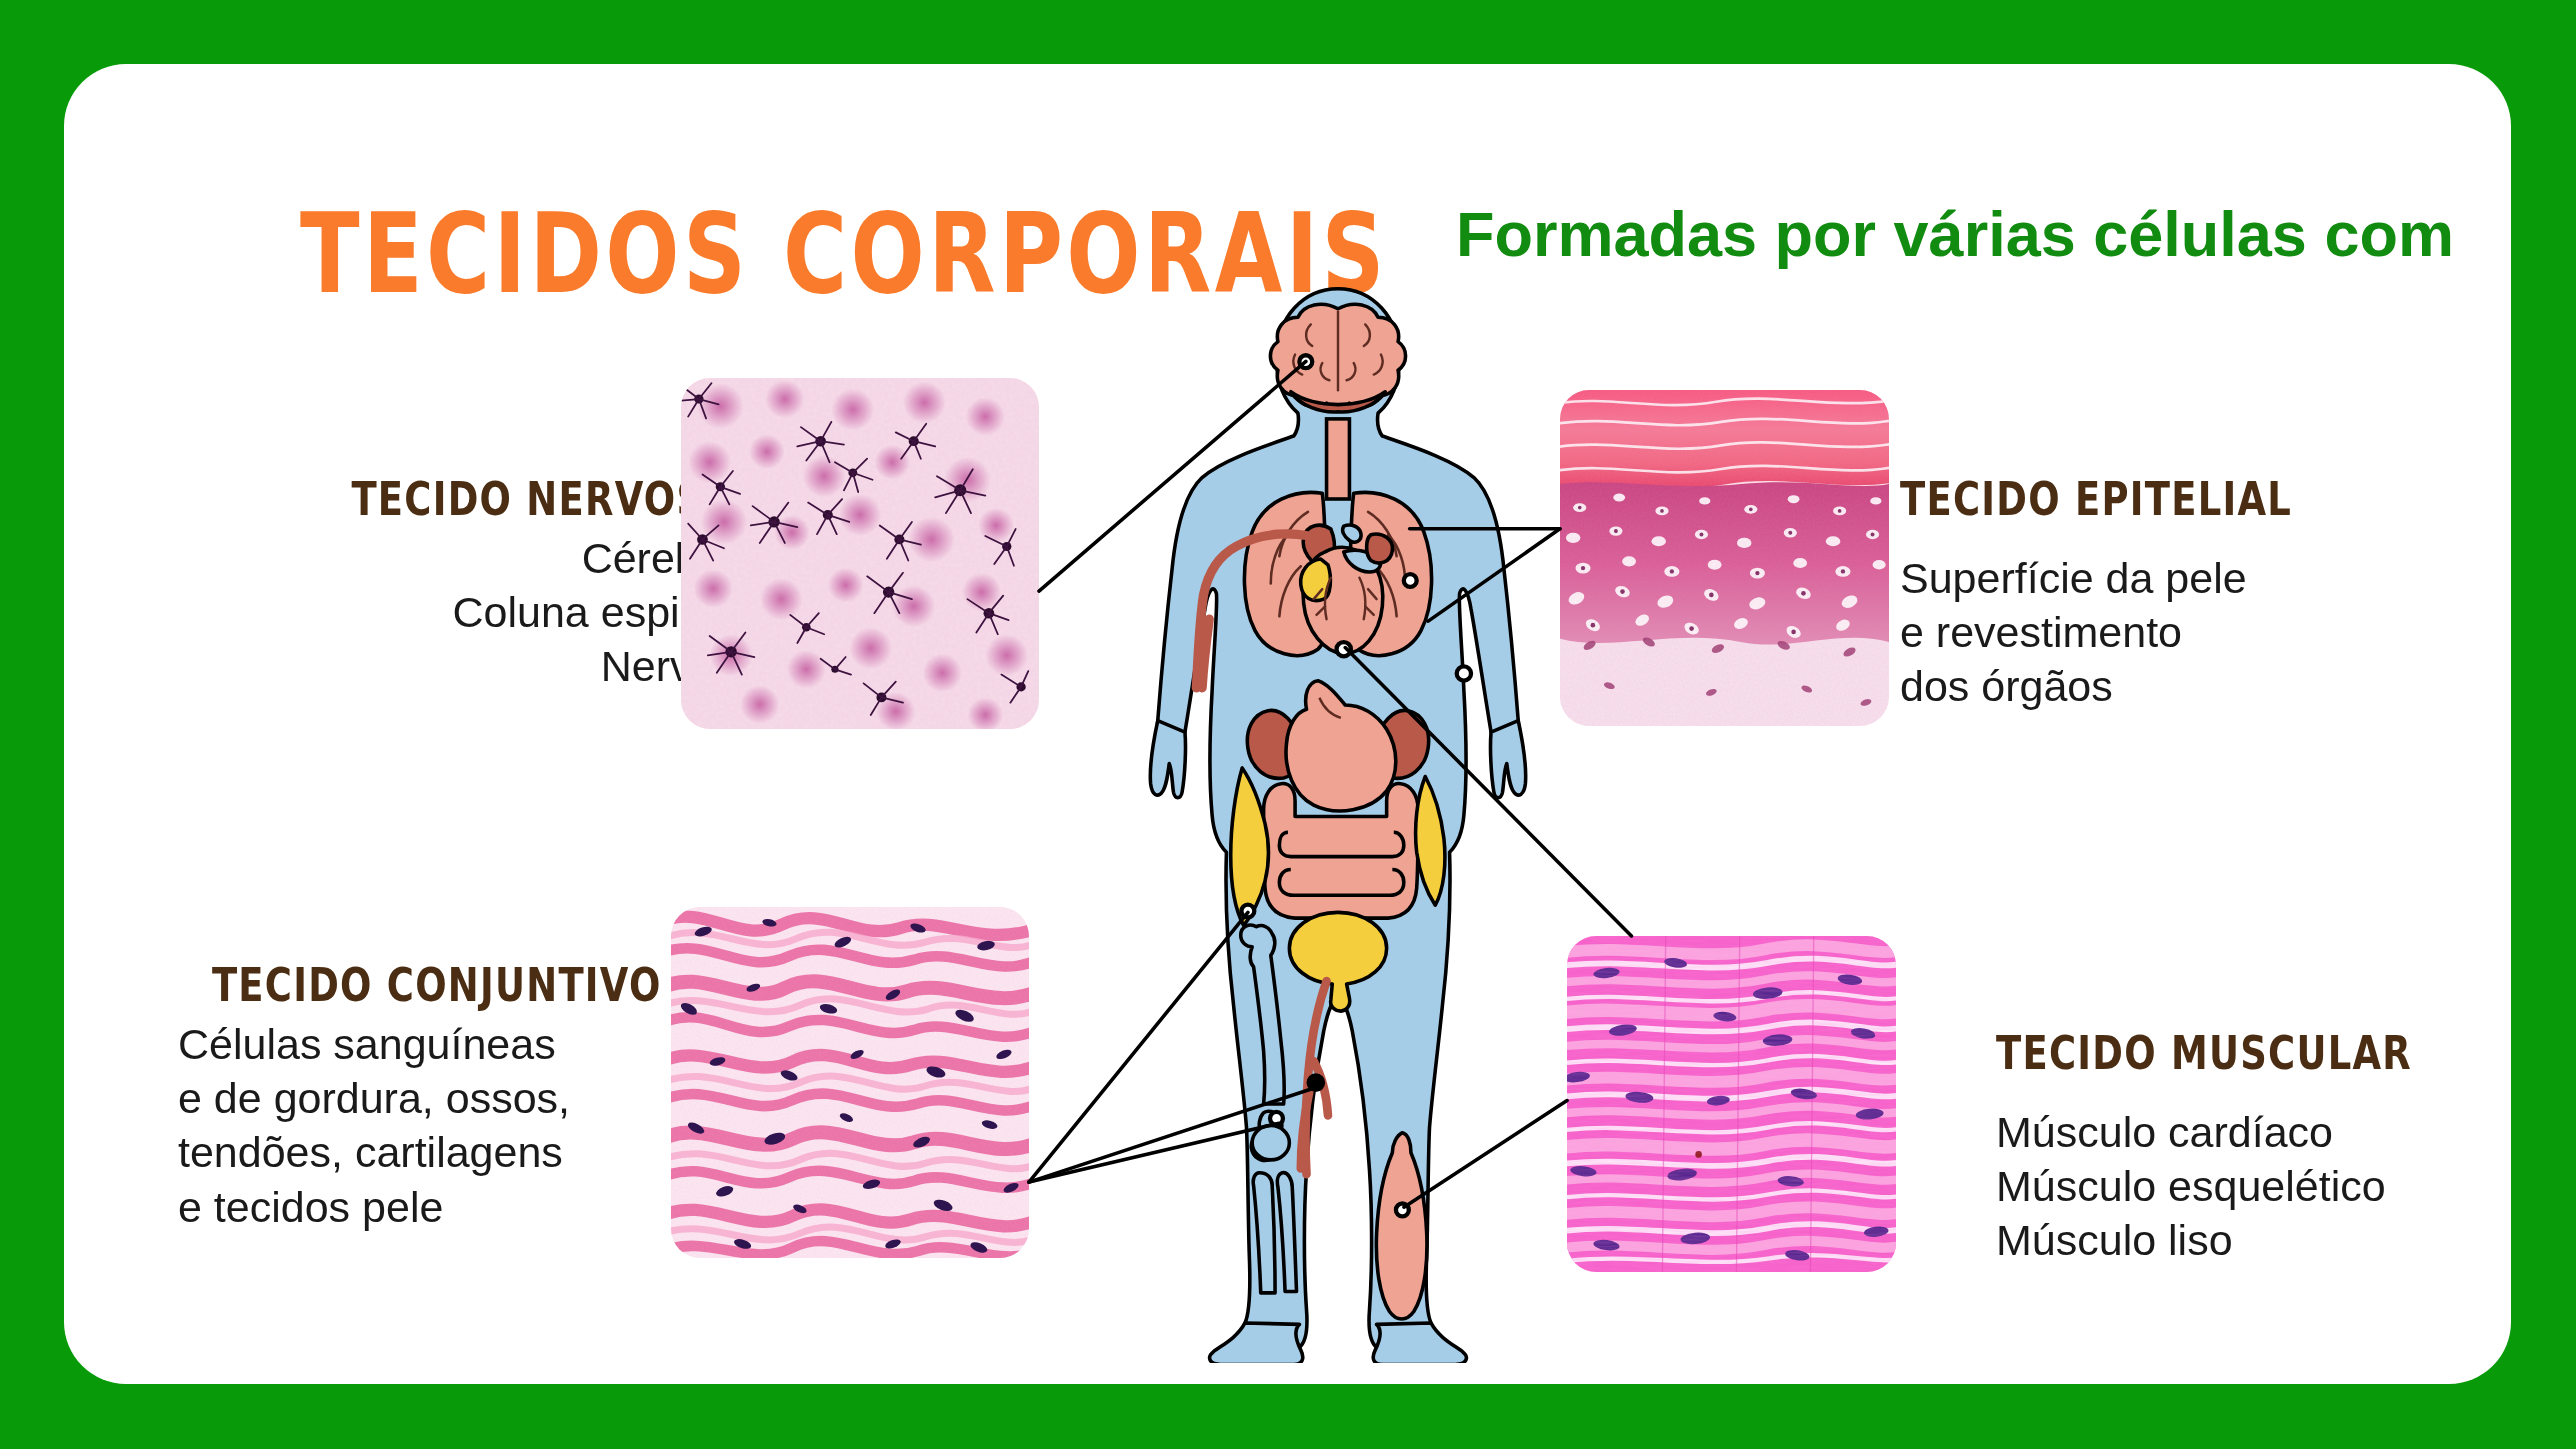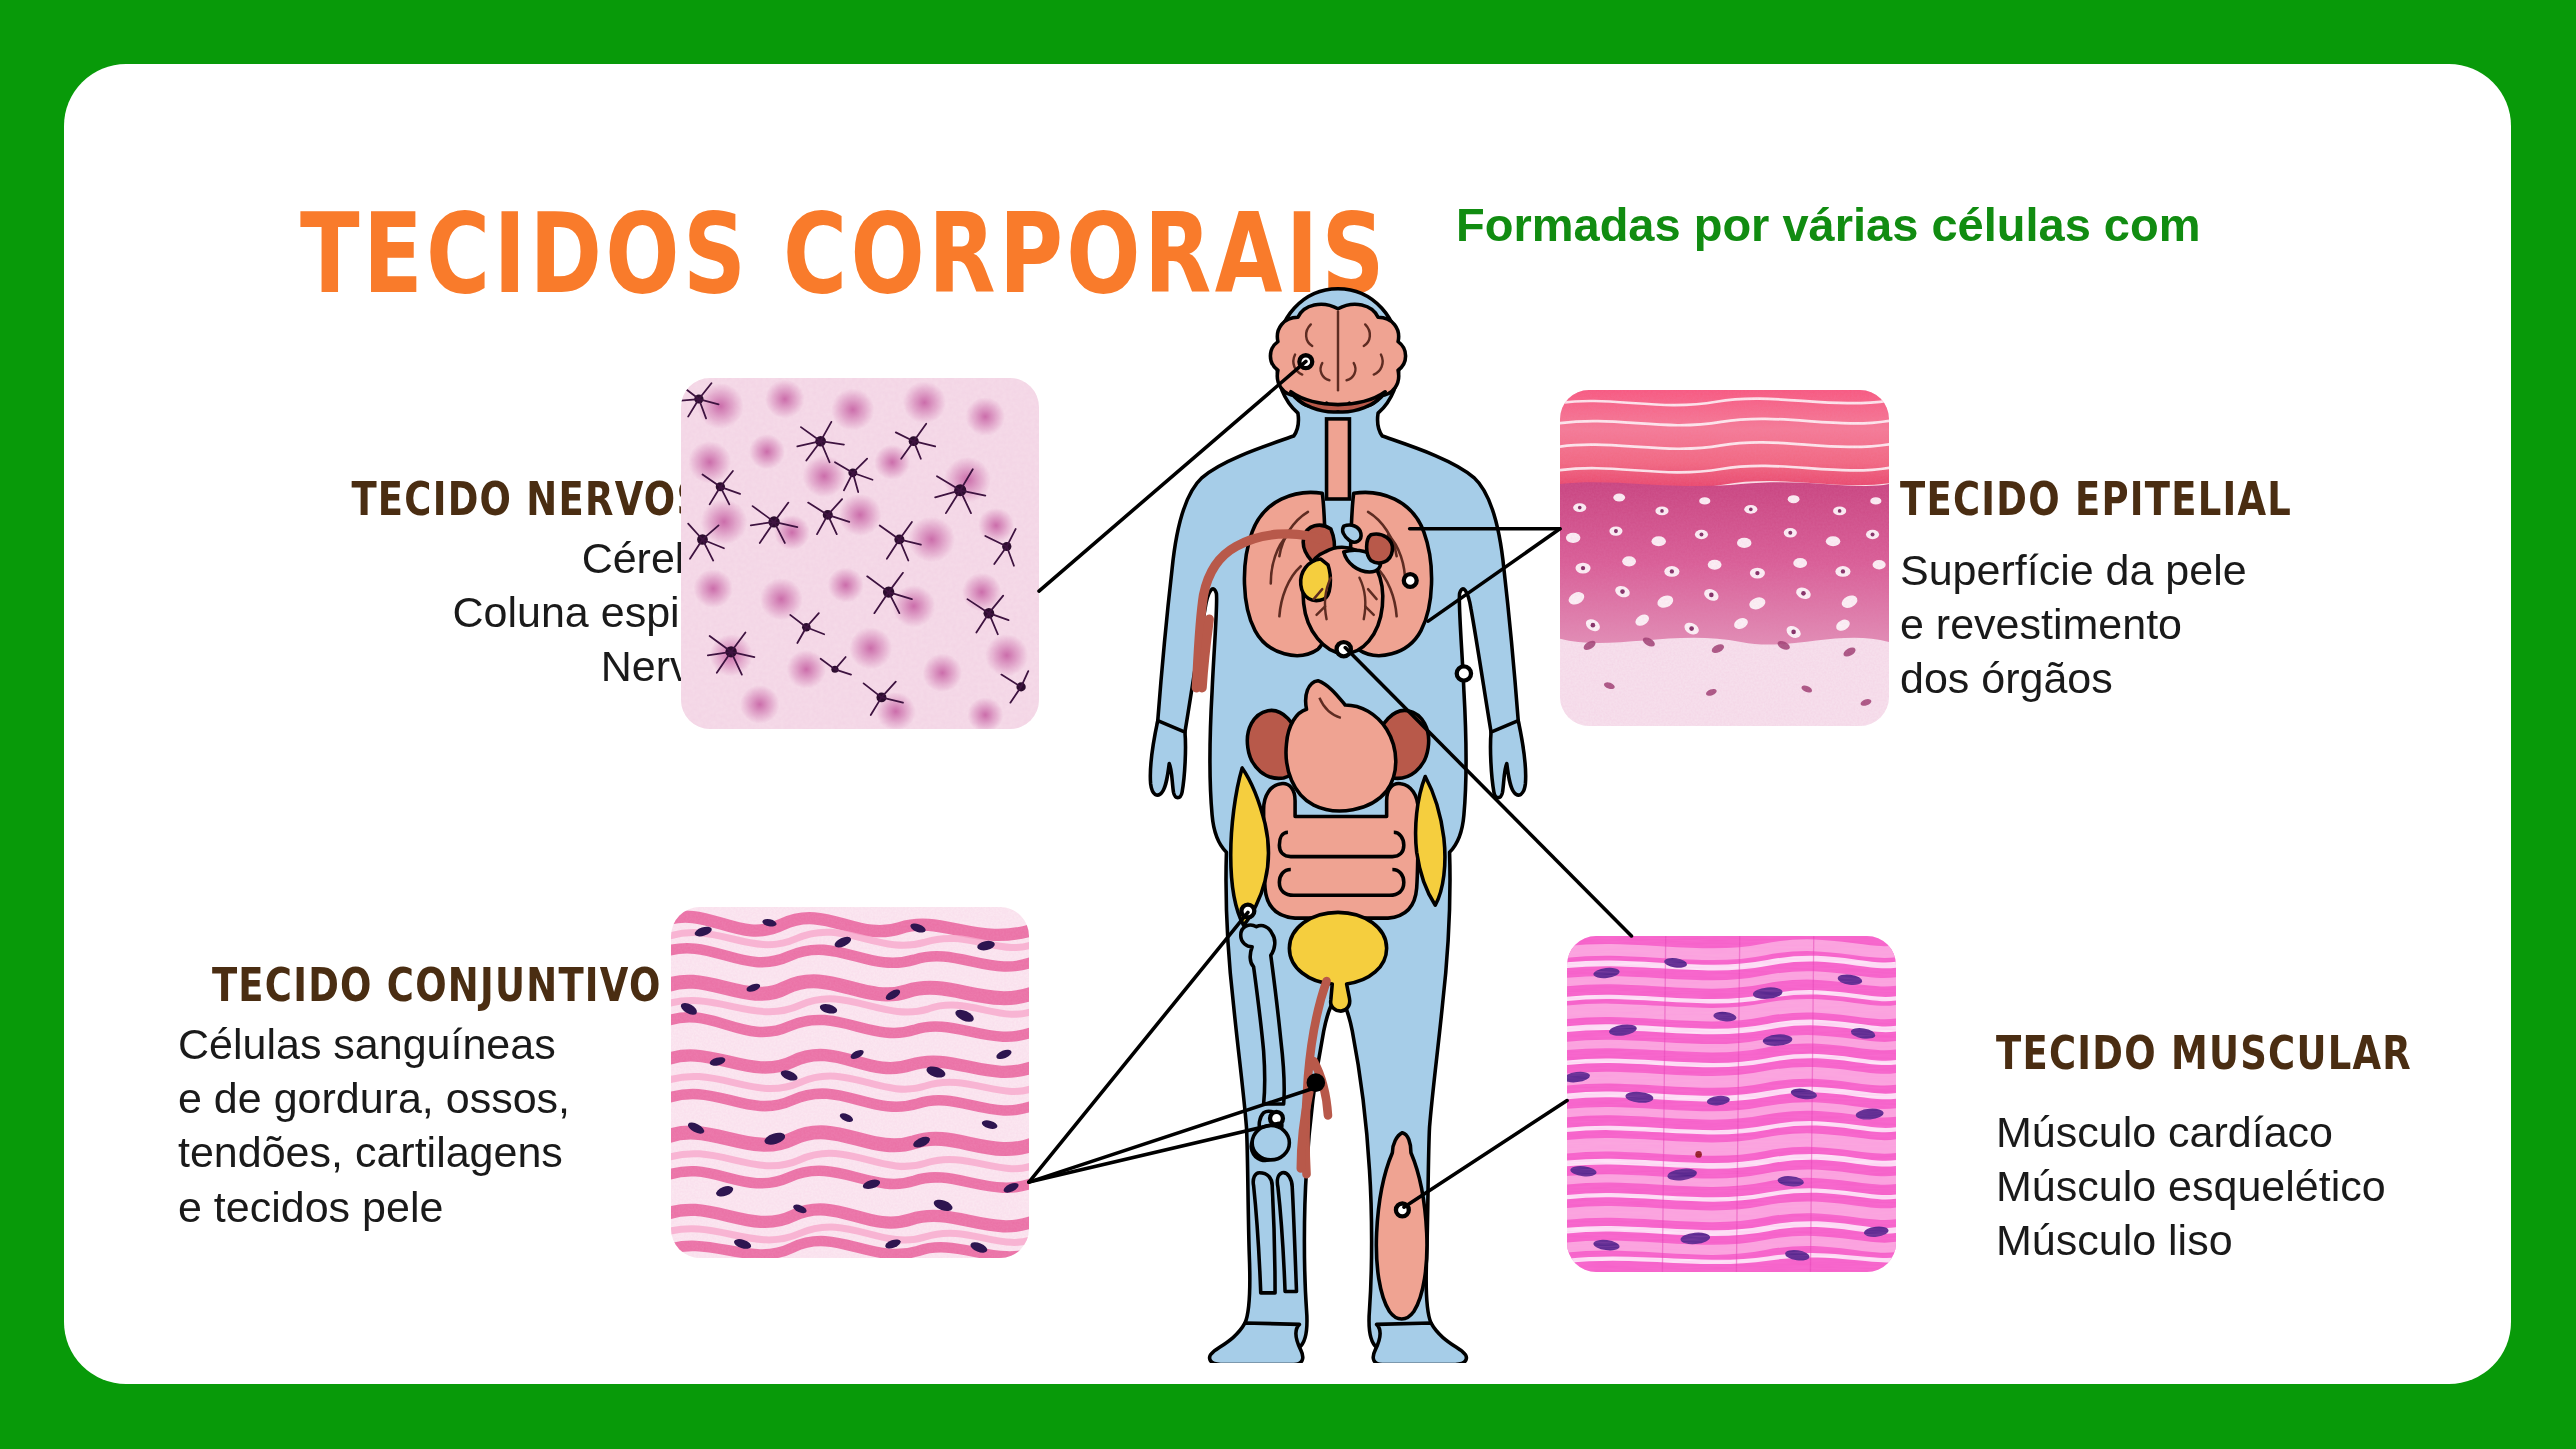--- a/index.html
+++ b/index.html
@@ -28,21 +28,21 @@
     color: #F97B2B;
     font-family: "DejaVu Sans", sans-serif;
     transform: scaleX(0.93) scaleY(1.18);
     transform-origin: left top;
     white-space: nowrap;
   }
   #subtitle {
     position: absolute;
     left: 1392px; top: 132px;
     width: 1016px;
-    font-size: 47px;
+    font-size: 63px;
     font-weight: 700;
     line-height: 1.22;
     color: #118C11;
   }
 
   
   .tissue-head {
     font-size: 42px;
     font-weight: 700;
     letter-spacing: 1.4px;
@@ -60,21 +60,21 @@
   .blk { position: absolute; }
   #blk-nervoso  { left: 172px;  top: 408px;  width: 501px; text-align: right; }
   #blk-nervoso .tissue-head { transform-origin: right top; }
   #blk-conjuntivo { left: 114px; top: 894px; width: 565px; text-align: left; }
   #blk-conjuntivo .tissue-head { transform-origin: center top; }
   #blk-epitelial { left: 1836px; top: 408px;  width: 572px; text-align: left; }
   #blk-epitelial .tissue-head { transform-origin: left top; }
   #blk-muscular  { left: 1932px; top: 962px; width: 594px; text-align: left; }
   #blk-muscular .tissue-head { transform-origin: left top; }
   #blk-muscular .tissue-body { margin-top: 30px; }
-  #blk-epitelial .tissue-body { margin-top: 22px; }
+  #blk-epitelial .tissue-body { margin-top: 30px; }
 
   
   .micro {
     position: absolute;
     border-radius: 29px;
     overflow: hidden;
   }
   #micro-nervoso    { left: 681px;  top: 378px;  width: 358px; height: 351px; }
   #micro-conjuntivo { left: 671px;  top: 907px; width: 358px; height: 351px; }
   #micro-epitelial  { left: 1560px; top: 390px;  width: 329px; height: 336px; }

